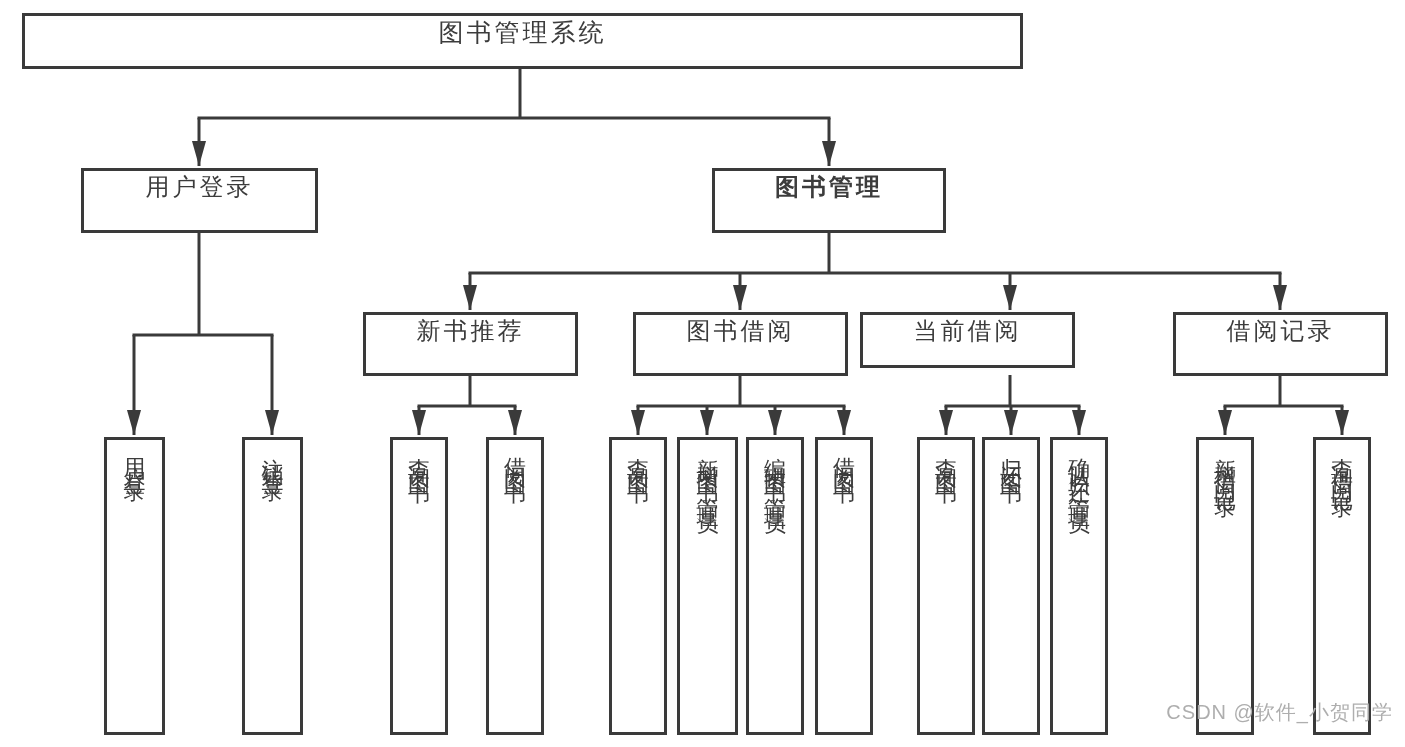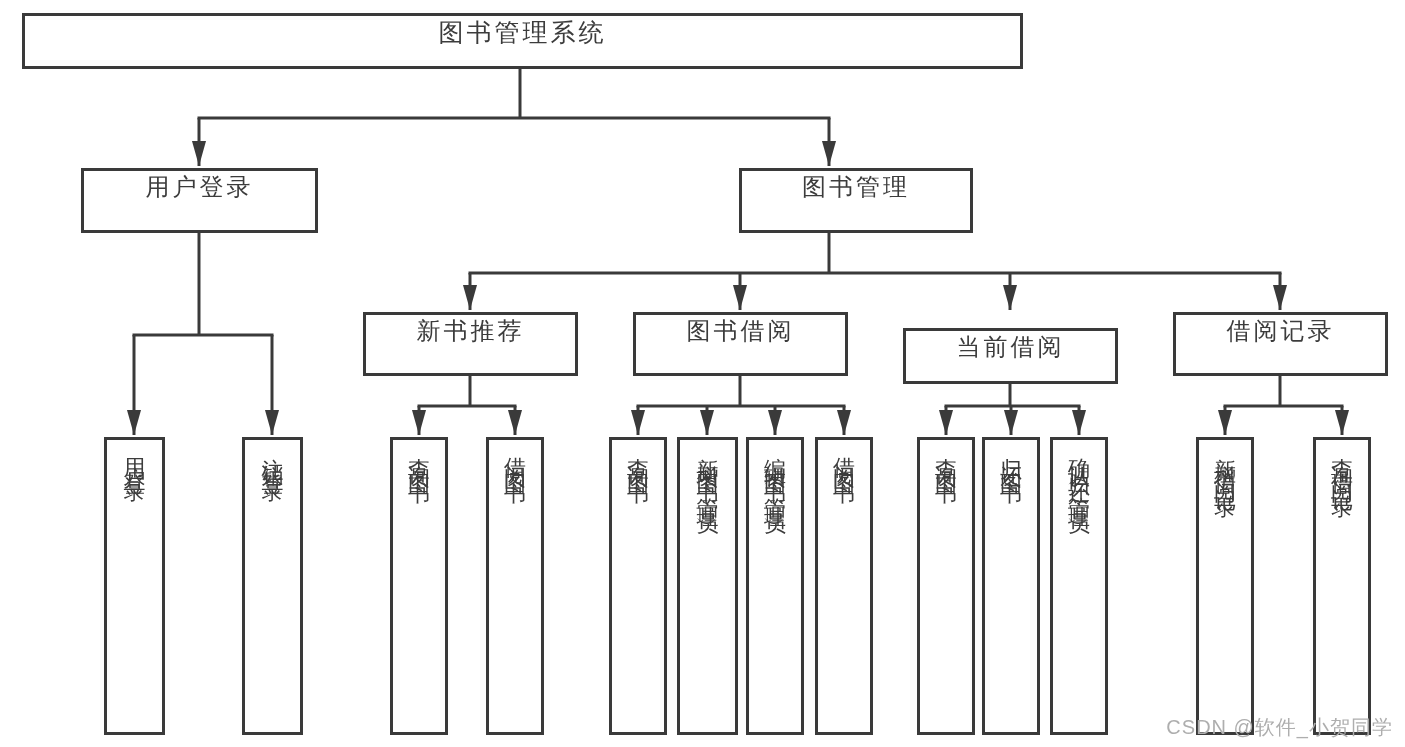--- a/index.html
+++ b/index.html
@@ -46,21 +46,21 @@
     writing-mode:vertical-rl;
     text-orientation:mixed;
     font-size:22px;
     letter-spacing:8px;
     line-height:1;
     white-space:nowrap;
   }
   #watermark{
     position:absolute;
     right:12px;
-    bottom:6px;
+    bottom:21px;
     font-size:20px;
     color:var(--wm);
     letter-spacing:1px;
     white-space:nowrap;
   }
 </style>
 </head>
 <body>
 
 <div id="canvas">
@@ -113,31 +113,31 @@
     <line x1="1342" y1="406" x2="1342" y2="435" marker-end="url(#arrow)"></line>
   </svg>
 
   <div class="box root-node" style="left:22px;top:13px;width:1001px;height:56px;">
     <span class="label">图书管理系统</span>
   </div>
 
   <div class="box h-node" style="left:81px;top:168px;width:237px;height:65px;">
     <span class="label">用户登录</span>
   </div>
-  <div class="box h-node" style="left:739px;top:168px;width:234px;height:65px;">
+  <div class="box h-node" style="left:712px;top:168px;width:234px;height:65px;font-weight:bold;">
     <span class="label">图书管理</span>
   </div>
 
   <div class="box h-node" style="left:633px;top:312px;width:215px;height:64px;">
     <span class="label">图书借阅</span>
   </div>
   <div class="box h-node" style="left:363px;top:312px;width:215px;height:64px;">
     <span class="label">新书推荐</span>
   </div>
-  <div class="box h-node" style="left:903px;top:312px;width:215px;height:56px;margin-top:16px;">
+  <div class="box h-node" style="left:860px;top:312px;width:215px;height:56px;">
     <span class="label">当前借阅</span>
   </div>
   <div class="box h-node" style="left:1173px;top:312px;width:215px;height:64px;">
     <span class="label">借阅记录</span>
   </div>
 
   <div class="box leaf" style="left:104px;top:437px;width:61px;height:298px;">
     <span class="label">用户登录</span>
   </div>
   <div class="box leaf" style="left:242px;top:437px;width:61px;height:298px;">

